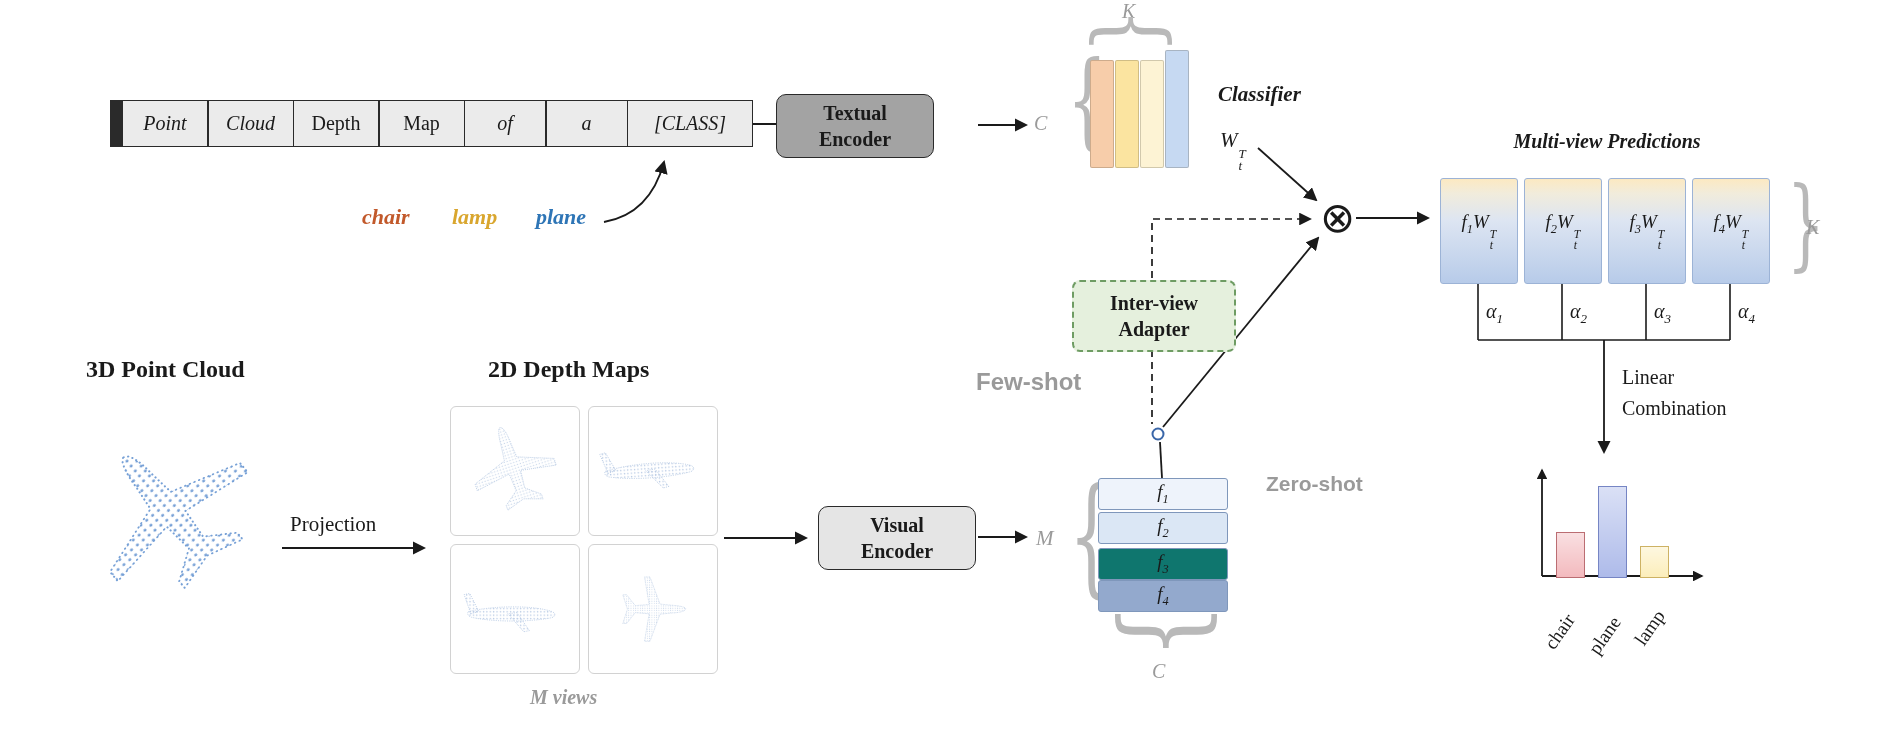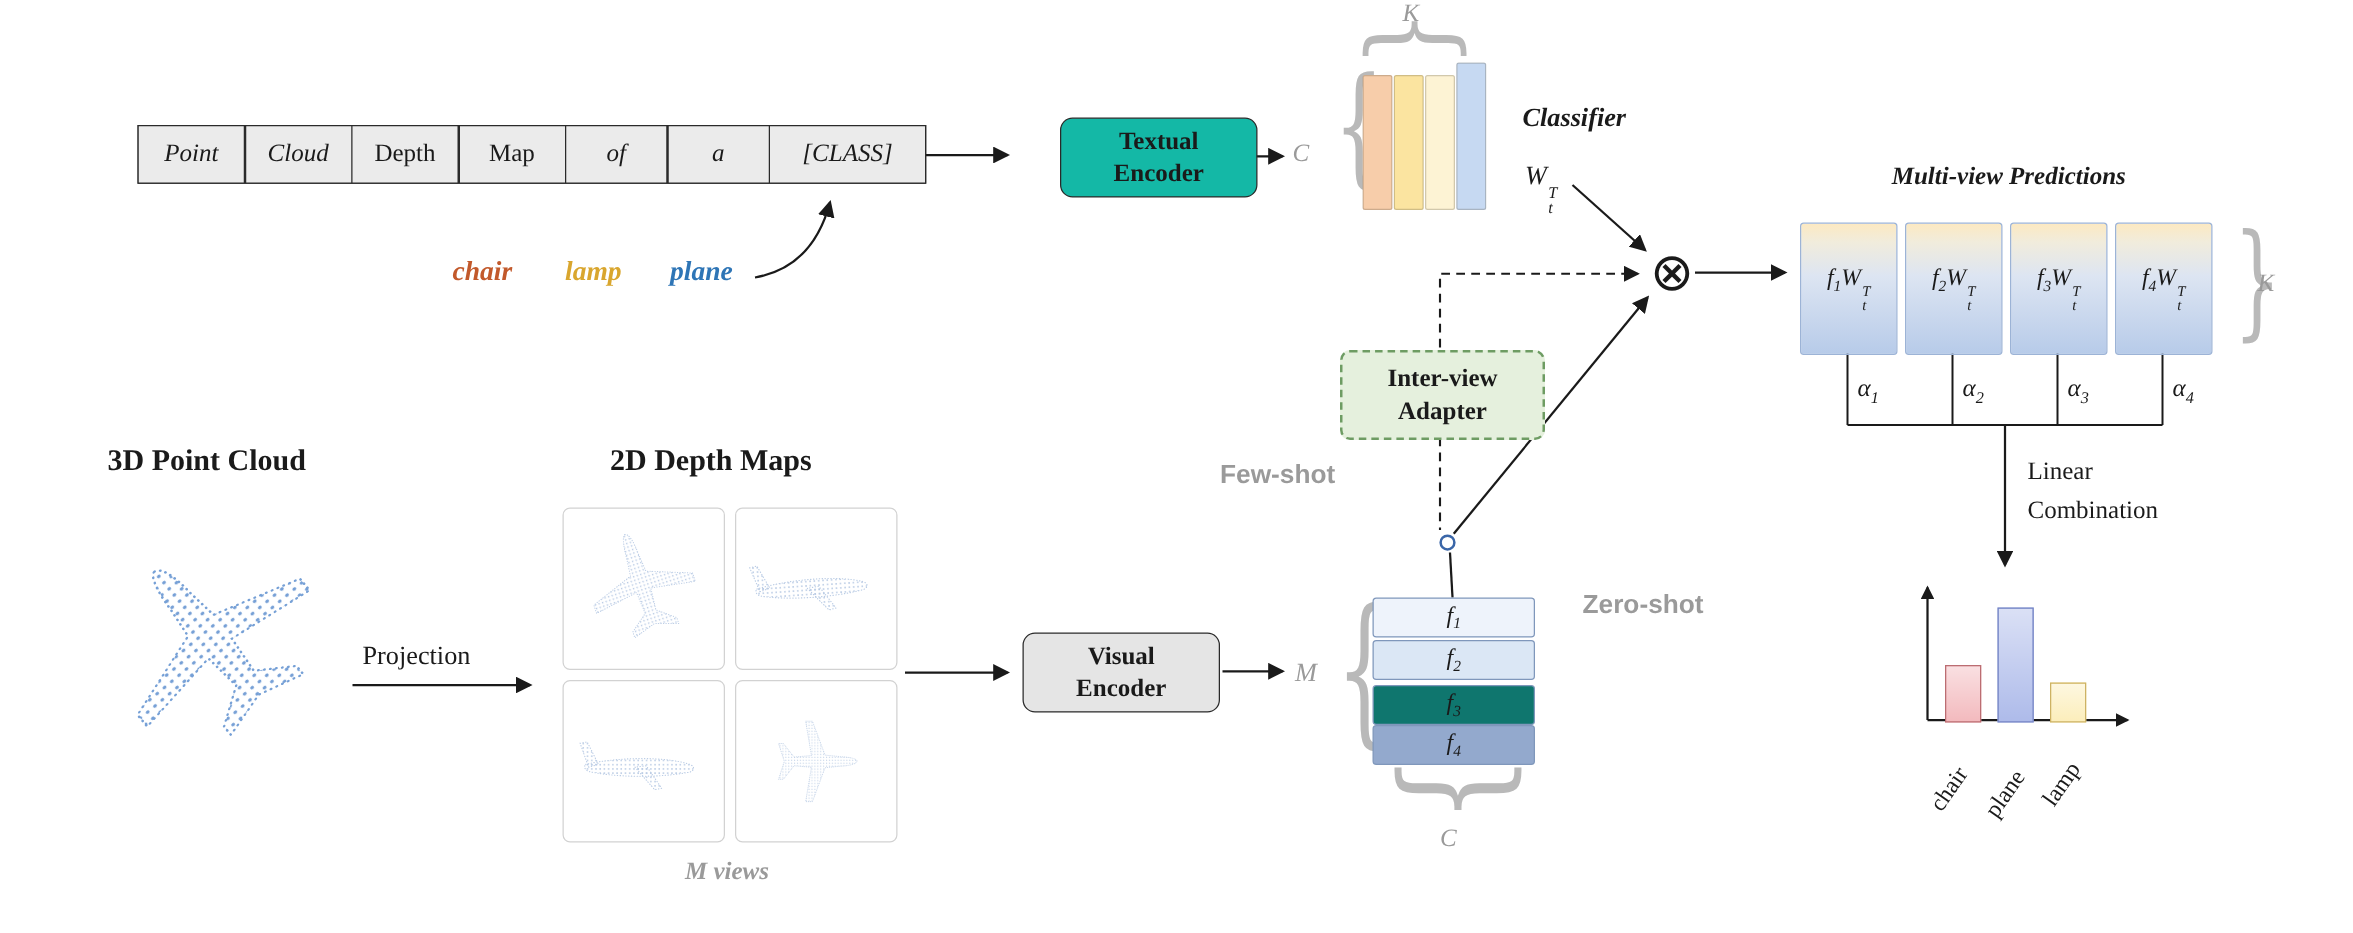--- a/index.html
+++ b/index.html
@@ -115,35 +115,35 @@
     <line x1="1562" y1="282" x2="1562" y2="340" stroke="#1a1a1a" stroke-width="1.6"></line>
     <line x1="1646" y1="282" x2="1646" y2="340" stroke="#1a1a1a" stroke-width="1.6"></line>
     <line x1="1730" y1="282" x2="1730" y2="340" stroke="#1a1a1a" stroke-width="1.6"></line>
     <line x1="1478" y1="340" x2="1730" y2="340" stroke="#1a1a1a" stroke-width="1.6"></line>
     <line x1="1604" y1="340" x2="1604" y2="452" stroke="#1a1a1a" stroke-width="1.8" marker-end="url(#arr)"></line>
 
     <line x1="1542" y1="576" x2="1542" y2="470" stroke="#1a1a1a" stroke-width="1.8" marker-end="url(#arrS)"></line>
     <line x1="1542" y1="576" x2="1702" y2="576" stroke="#1a1a1a" stroke-width="1.8" marker-end="url(#arrS)"></line>
   </svg>
 
-  <div class="abs token-row" style="left:110px; top:100px;">
+  <div class="abs token-row" style="left:110px; top:100px;padding-left:12px;">
     <div class="token it" style="width:84px;">Point</div>
     <div class="token it" style="width:84px;">Cloud</div>
     <div class="token" style="width:84px;">Depth</div>
     <div class="token" style="width:84px;">Map</div>
     <div class="token it" style="width:80px;">of</div>
     <div class="token it" style="width:80px;">a</div>
     <div class="token it" style="width:124px;">[CLASS]</div>
   </div>
 
   <div class="abs it b" style="left: 362px; top: 204px; font-size: 22px; color: rgb(194, 89, 43);">chair</div>
   <div class="abs it b" style="left: 452px; top: 204px; font-size: 22px; color: rgb(217, 166, 46);">lamp</div>
   <div class="abs it b" style="left: 536px; top: 204px; font-size: 22px; color: rgb(46, 117, 182);">plane</div>
 
-  <div class="abs enc" style="left:848px; top:94px; width:156px; height:62px; background:#14b8a6;">
+  <div class="abs enc" style="left:776px; top:94px; width:156px; height:62px; background:#a3a3a3;">
     <div class="enc-inner">Textual Encoder</div>
   </div>
 
   <div class="abs it gray" style="left:1122px; top:0px; font-size:20px;">K</div>
   <div class="brace" style="left:1106px; top:-14px; font-size:90px; transform:rotate(90deg) scaleX(0.8);">{</div>
   <div class="abs it gray" style="left:1034px; top:112px; font-size:20px;">C</div>
   <div class="brace" style="left:1054px; top:48px; font-size:104px; transform:scaleX(0.6);">{</div>
 
   <div class="vbar" style="left: 1090px; top: 60px; height: 106px; background: rgb(247, 205, 170);"></div>
   <div class="vbar" style="left: 1115px; top: 60px; height: 106px; background: rgb(251, 228, 160);"></div>
@@ -156,21 +156,21 @@
         <span class="sp">T</span>
         <span class="sb">t</span>
       </span>
   </div>
 
   <div class="abs" style="left:1320px; top:197px; font-size:42px; line-height:1; font-family:'DejaVu Sans',sans-serif;">⊗</div>
 
   <div class="abs adapter" style="left:1072px; top:280px; width:160px; height:68px;">
     <div class="adapter-inner">Inter-view Adapter</div>
   </div>
-  <div class="abs b gray sans" style="left:976px; top:368px; font-size:21px;">Few-shot</div>
+  <div class="abs b gray sans" style="left:976px; top:368px; font-size:24px;">Few-shot</div>
   <div class="abs b gray sans" style="left:1266px; top:456px; font-size:21px;margin-top:16px;">Zero-shot</div>
 
   <div class="abs it gray" style="left:1036px; top:526px; font-size:21px;">M</div>
   <div class="brace" style="left:1050px; top:470px; font-size:130px; transform:scaleX(0.55);">{</div>
 
   <div class="fbar" style="top: 478px; background: rgb(238, 243, 251);">
     <span><span>f</span><sub class="d">1</sub></span>
   </div>
   <div class="fbar" style="top: 512px; background: rgb(219, 231, 245);">
     <span><span>f</span><sub class="d">2</sub></span>
@@ -213,21 +213,21 @@
     <svg width="125" height="125" viewBox="0 0 200 200">
       <use href="#pside" fill="url(#dotsB)" stroke="#b9cbe4" stroke-width="1.6" stroke-dasharray="0.5 3.5" stroke-linecap="round" transform="translate(12,56) scale(0.9)"></use>
     </svg>
   </div>
   <div class="dbox" style="left:588px; top:544px;">
     <svg width="125" height="125" viewBox="0 0 200 200">
       <use href="#ptop" fill="url(#dotsB)" stroke="#b9cbe4" stroke-width="1.6" stroke-dasharray="0.5 3.5" stroke-linecap="round" transform="translate(100,102) rotate(90) scale(0.62) translate(-100,-100)"></use>
     </svg>
   </div>
 
-  <div class="abs it b gray" style="left:548px; top:686px; font-size:20px;">M views</div>
+  <div class="abs it b gray" style="left:530px; top:686px; font-size:20px;">M views</div>
 
   <div class="abs it b" style="left:1472px; top:130px; width:270px; text-align:center; font-size:20px;">Multi-view Predictions</div>
 
   <div class="pred" style="left:1440px;">
     <span><span class="it">f</span><sub class="d">1</sub><span class="it">W</span><span class="ss">
           <span class="sp">T</span>
           <span class="sb">t</span>
         </span></span>
   </div>
   <div class="pred" style="left:1524px;">

